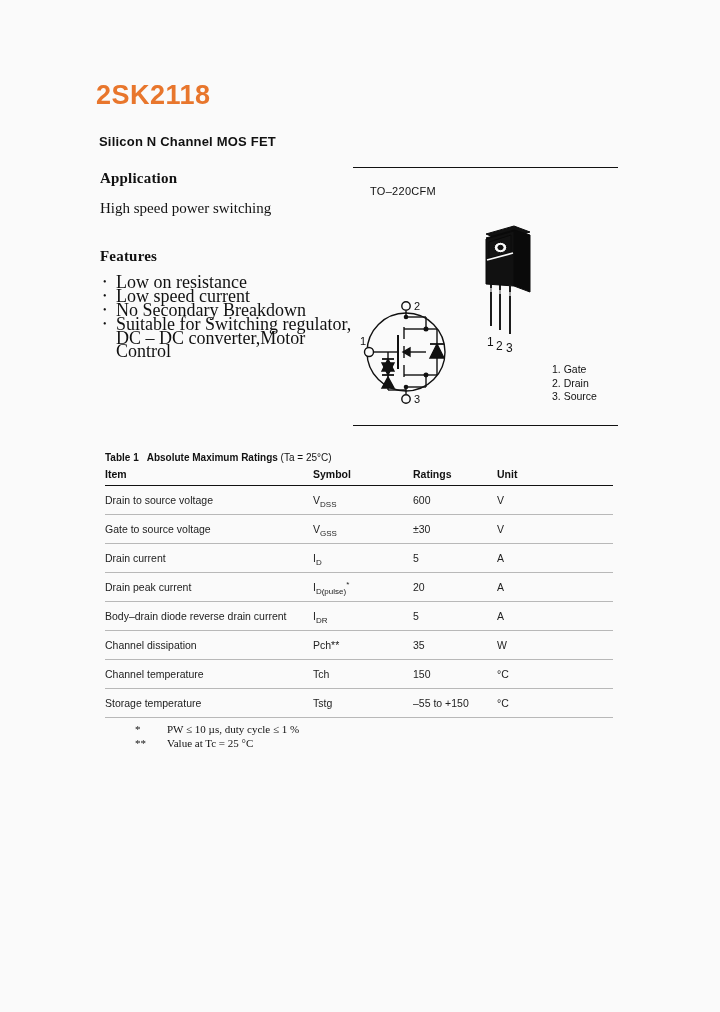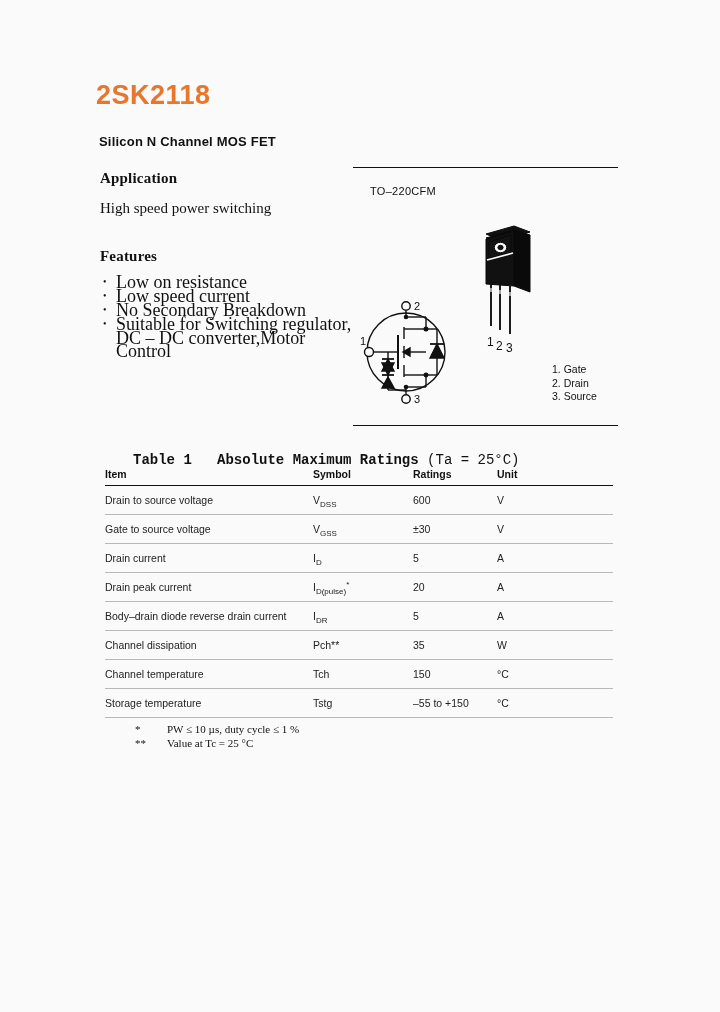--- a/index.html
+++ b/index.html
@@ -124,25 +124,24 @@
 
   .svg-abs { position: absolute; }
   #package-drawing { left: 470px; top: 222px; }
   #schematic-symbol { left: 352px; top: 295px; }
 
   
   .table-caption {
     position: absolute;
     left: 105px;
     top: 452px;
-    font-family: Liberation Mono, monospace;
-    font-weight: bold;
-    font-size: 14px;
-    color: #111;
-    margin-left: 28px;
+    font-family: Liberation Sans, sans-serif;
+    font-weight: bold;
+    font-size: 10px;
+    color: #111;
   }
   .table-caption .caption-cond {
     font-weight: normal;
   }
 
   #ratings-table {
     position: absolute;
     left: 105px;
     top: 468px;
     width: 508px;

